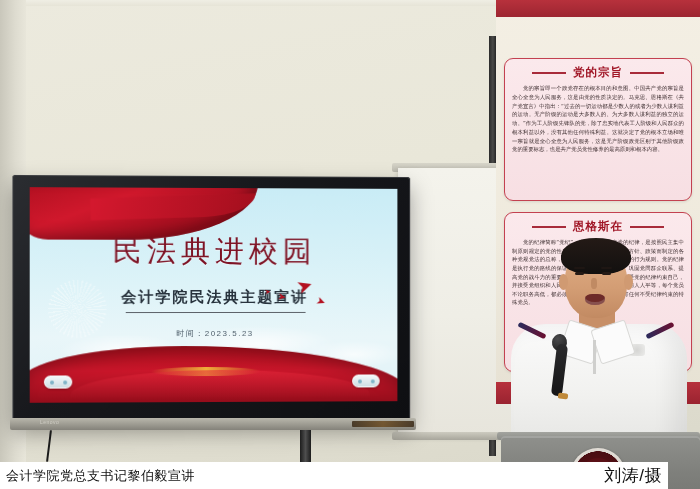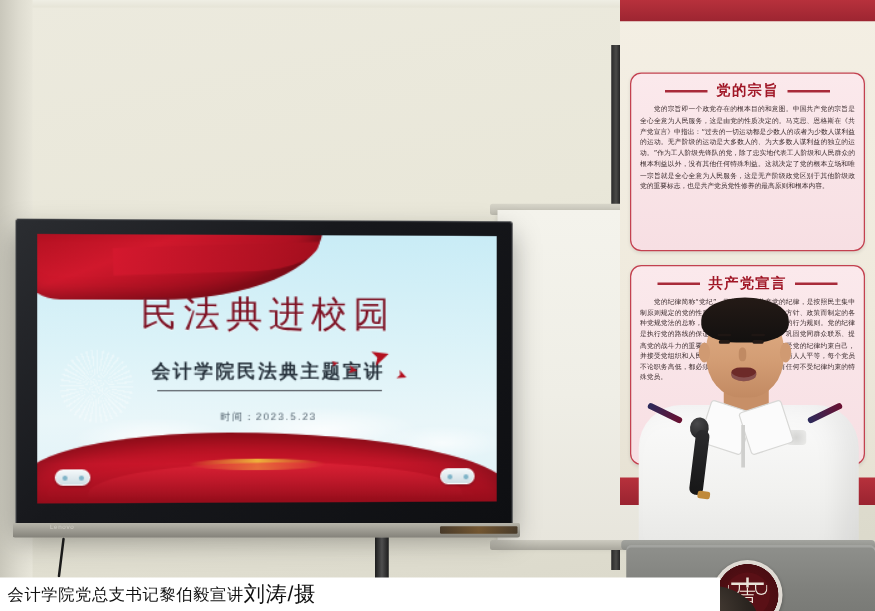--- a/index.html
+++ b/index.html
@@ -306,23 +306,23 @@
   }
   .emblem-stem{position:absolute;left:50%;top:4px;transform:translateX(-50%);width:2px;height:8px;background:#e9e2d8;}
   .audience-head{
     position:absolute;left:28px;top:232px;width:84px;height:60px;
     background:radial-gradient(ellipse at 50% 35%,#4a4038 0%,#2b2520 55%,#18140f 100%);
     border-radius:50% 50% 44% 44%;
   }
 
   
   .caption{
-    position:absolute;left:0;bottom:0;width:576px;height:27px;
+    position:absolute;left:0;bottom:0;width:668px;height:27px;
     background:#ffffff;
-    display:flex;align-items:center;
+    display:flex;align-items:center;justify-content:space-between;
     padding:12px 6px;box-sizing:border-box;
   }
   .caption-text{color:#111;font-size:13px;letter-spacing:.5px;}
   .caption-credit{color:#111;font-size:17px;letter-spacing:.5px;}
 </style>
 </head>
 <body>
 
 <div id="shot">
 
@@ -343,21 +343,21 @@
         <span class="bar"></span>
         <span class="card-title">党的宗旨</span>
         <span class="bar"></span>
       </div>
       <div class="card-body">党的宗旨即一个政党存在的根本目的和意图。中国共产党的宗旨是全心全意为人民服务，这是由党的性质决定的。马克思、恩格斯在《共产党宣言》中指出：“过去的一切运动都是少数人的或者为少数人谋利益的运动。无产阶级的运动是大多数人的、为大多数人谋利益的独立的运动。”作为工人阶级先锋队的党，除了忠实地代表工人阶级和人民群众的根本利益以外，没有其他任何特殊利益。这就决定了党的根本立场和唯一宗旨就是全心全意为人民服务，这是无产阶级政党区别于其他阶级政党的重要标志，也是共产党员党性修养的最高原则和根本内容。</div>
     </div>
 
     <div class="card c2">
       <div class="card-head">
         <span class="bar"></span>
-        <span class="card-title">共产党宣言</span>
+        <span class="card-title">恩格斯在</span>
         <span class="bar"></span>
       </div>
       <div class="card-body">党的纪律简称“党纪”，指的是中国共产党的纪律，是按照民主集中制原则规定的党的性质、纲领和实现党的路线、方针、政策而制定的各种党规党法的总称，是党的组织和党员必须遵守的行为规则。党的纪律是执行党的路线的保证，是维护党的团结统一、巩固党同群众联系、提高党的战斗力的重要保证。每个党员必须自觉接受党的纪律约束自己，并接受党组织和人民群众的监督。在党的纪律面前人人平等，每个党员不论职务高低，都必须遵守党的纪律，不允许有任何不受纪律约束的特殊党员。</div>
     </div>
 
     <div class="poster-redband-bot"></div>
   </div>
 
   <div class="tv">
     <div class="tv-bezel"></div>

